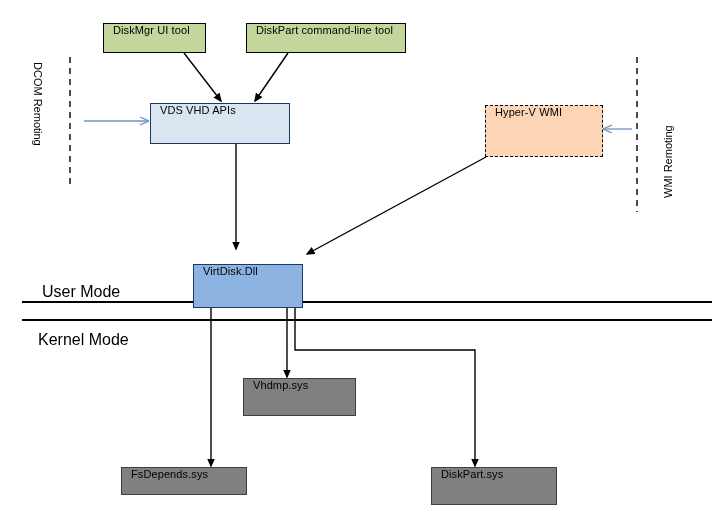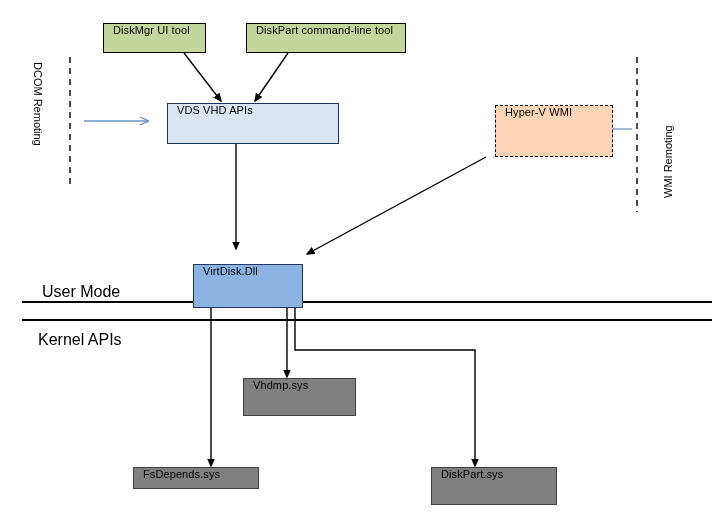--- a/index.html
+++ b/index.html
@@ -120,45 +120,45 @@
   </svg>
 
   <div class="node green" style="left:103px; top:23px; width:103px; height:30px;">
     <span>DiskMgr UI tool</span>
   </div>
 
   <div class="node green" style="left:246px; top:23px; width:160px; height:30px;">
     <span>DiskPart command-line tool</span>
   </div>
 
-  <div class="node lightblue" style="left:150px; top:103px; width:172px; height:41px;margin-left:17px;">
+  <div class="node lightblue" style="left:150px; top:103px; width:140px; height:41px;">
     <span>VDS VHD APIs</span>
   </div>
 
-  <div class="node peach" style="left:485px; top:105px; width:118px; height:52px;margin-left:10px;">
+  <div class="node peach" style="left:485px; top:105px; width:118px; height:52px;">
     <span>Hyper-V WMI</span>
   </div>
 
   <div class="node midblue" style="left:193px; top:264px; width:110px; height:44px;">
     <span>VirtDisk.Dll</span>
   </div>
 
   <div class="node gray" style="left:243px; top:378px; width:113px; height:38px;">
     <span>Vhdmp.sys</span>
   </div>
 
-  <div class="node gray" style="left:133px; top:467px; width:126px; height:22px;">
+  <div class="node gray" style="left:121px; top:467px; width:126px; height:28px;">
     <span>FsDepends.sys</span>
   </div>
 
   <div class="node gray" style="left:431px; top:467px; width:126px; height:38px;">
     <span>DiskPart.sys</span>
   </div>
 
   <div class="mode-label" style="left:42px; top:283px;">User Mode</div>
 
-  <div class="mode-label" style="left:38px; top:331px;">Kernel APIs</div>
+  <div class="mode-label" style="left:38px; top:331px;">Kernel Mode</div>
 
   <div class="vlabel left-rot" style="left:44px; top:62px;">DCOM Remoting</div>
 
   <div class="vlabel right-rot" style="left:662px; top:198px;">WMI Remoting</div>
 
 </div>
 
 </body></html>

